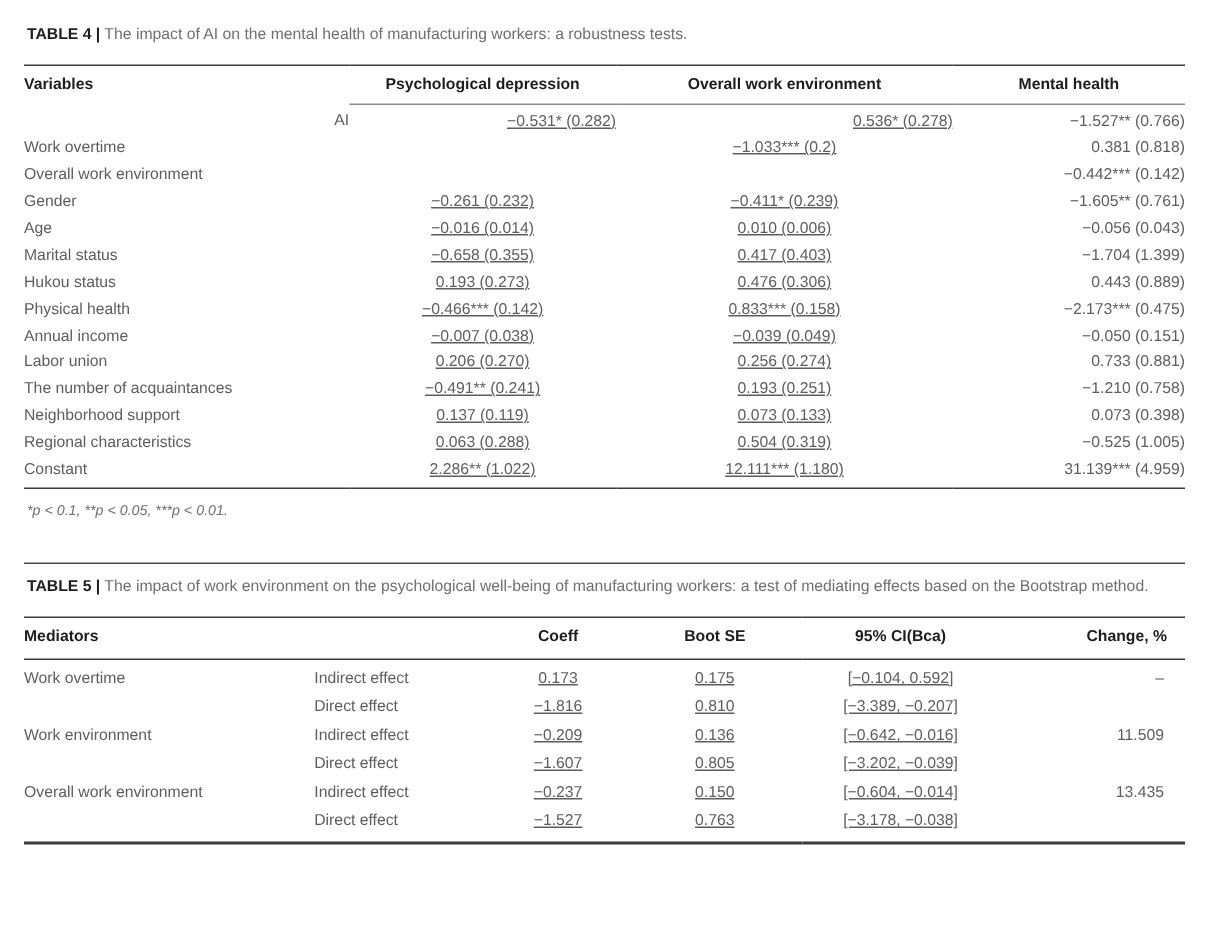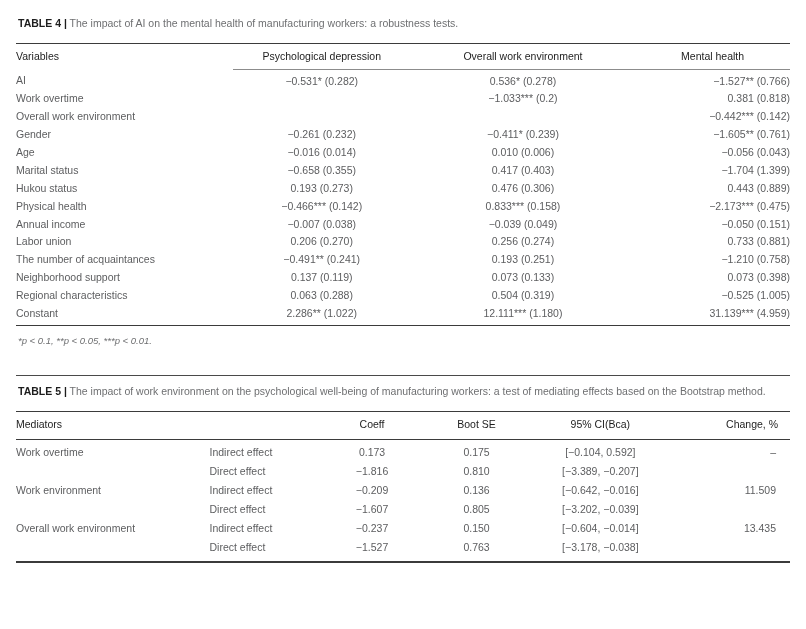--- a/index.html
+++ b/index.html
@@ -25,37 +25,37 @@
     table-layout: fixed;
   }
   th, td {
     font-size: 10.5px;
     line-height: 11.5px;
     padding: 0;
     vertical-align: middle;
     overflow: hidden;
     white-space: nowrap;
   }
-  thead th { color: #1d1d1d; font-weight: normal; margin-top: 30px; }
+  thead th { color: #1d1d1d; font-weight: bold; margin-top: 30px; }
 
   
   #table4 { border-top: 1.5px solid #3b3b3b; border-bottom: 1.5px solid #3b3b3b; }
   #table4 col.c1 { width: 28%; }
   #table4 col.c2 { width: 23%; }
   #table4 col.c3 { width: 29%; }
   #table4 col.c4 { width: 20%; }
   #table4 thead tr.groups th { padding: 7px 0 6px 0; }
   #table4 thead tr.groups th.grouped { border-bottom: 1px solid #8c8c8c; text-align: center; }
   #table4 thead tr.models th { padding: 9px 0 10px 0; border-bottom: 1.5px solid #3b3b3b; text-align: center; }
   #table4 th.lefthead { text-align: left; }
   #table4 tbody td { padding: 3.2px 0; }
-  #table4 tbody tr:first-child td { padding-top: 6px; }
+  #table4 tbody tr:first-child td { padding-top: 6px; text-align: right; }
   #table4 tbody tr:last-child td { padding-bottom: 6px; }
   .lbl { text-align: left; }
-  .num { text-align: center; }
+  .num { text-align: center; text-decoration: underline; }
   .rnum, #table4 th.righthead { text-align: right; padding-right: 2px; }
   .footnote {
     font-size: 9.5px;
     font-style: italic;
     color: #6e6f71;
     margin: 9px 2px 0 2px;
   }
   .endrule {
     border: none;
     border-top: 1px solid #4a4a4a;

